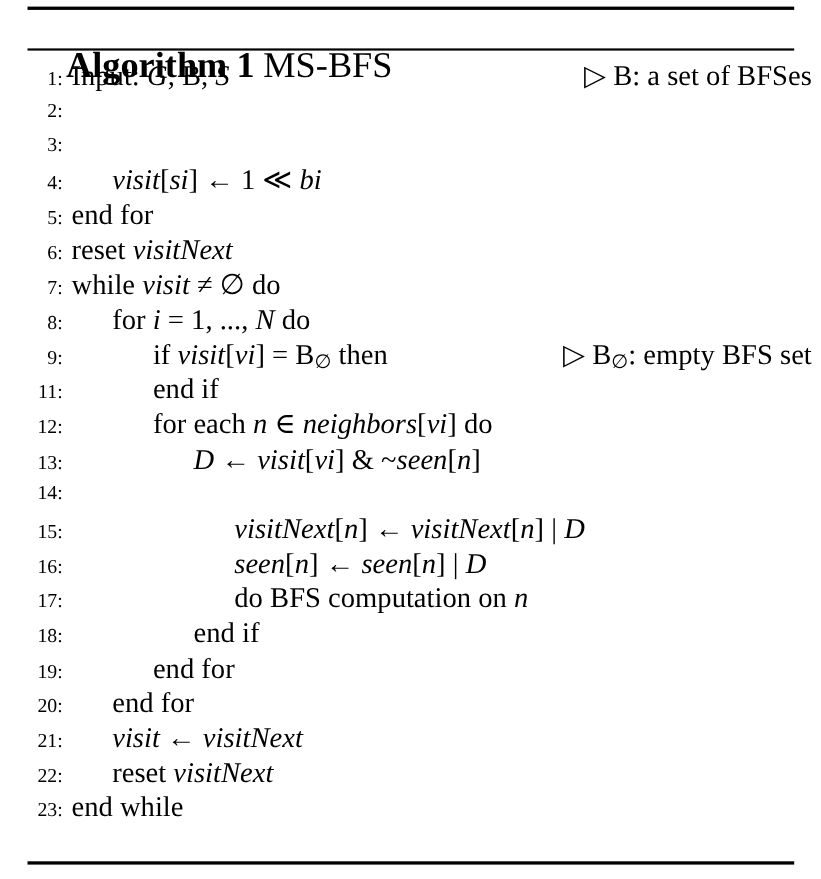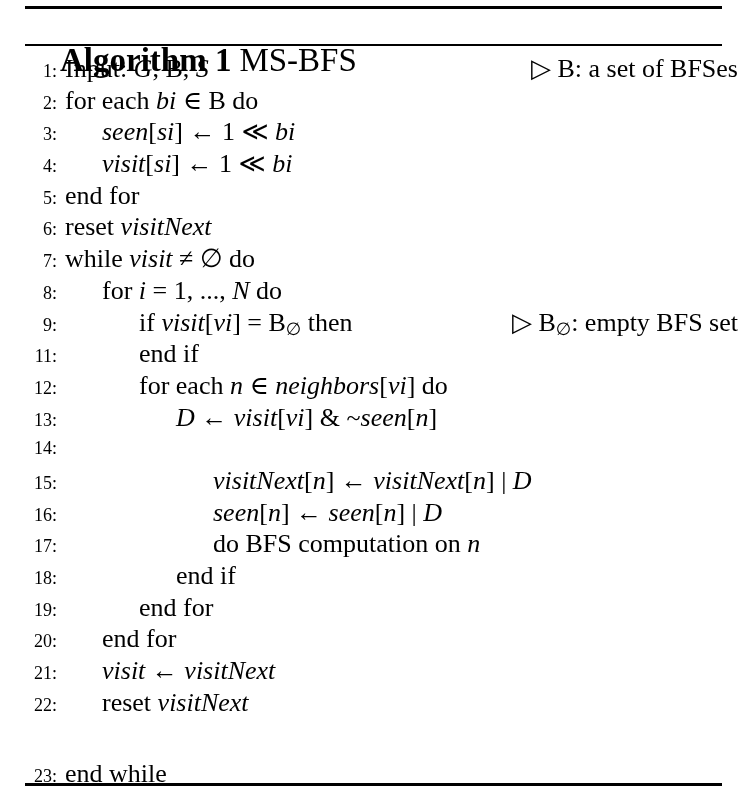--- a/index.html
+++ b/index.html
@@ -41,36 +41,36 @@
 <body>
 
 <div class="page">
   <div class="rule rule-top"></div>
   <div class="title">
     <span class="t-label">Algorithm 1</span><span>MS-BFS</span>
   </div>
   <div class="rule rule-mid"></div>
   <div class="lines" id="lines">
       <div class="line"><span class="num">1:</span><span class="content" style="padding-left: 8px;"><span class="s-k"><span>Input: </span></span><span class="s-v"><span>G</span></span><span class="s-p"><span>, </span></span><span class="s-b"><span>B</span></span><span class="s-p"><span>, </span></span><span class="s-v"><span>S</span></span></span><span class="comment"><span class="s-p"><span>▷ </span></span><span class="s-b"><span>B</span></span><span class="s-p"><span>: a set of BFSes</span></span></span></div>
-      <div class="line"><span class="num">2:</span><span class="content" style="padding-left: 8px;"><span class="s-k"><span>for</span></span><span class="s-p"><span> each </span></span><span class="s-v"><span>bi</span></span><span class="s-p"><span> ∈ </span></span><span class="s-b"><span>B</span></span><span class="s-p"><span> </span></span><span class="s-k"><span>do</span></span></span></div>
-      <div class="line"><span class="num">3:</span><span class="content" style="padding-left: 45px;"><span class="s-v"><span>seen</span></span><span class="s-p"><span>[</span></span><span class="s-v"><span>si</span></span><span class="s-p"><span>] ← 1 ≪ </span></span><span class="s-v"><span>bi</span></span></span></div>
+      <div class="line"><span class="num">2:</span></div>
+      <div class="line"><span class="num">3:</span></div>
       <div class="line"><span class="num">4:</span><span class="content" style="padding-left: 45px;"><span class="s-v"><span>visit</span></span><span class="s-p"><span>[</span></span><span class="s-v"><span>si</span></span><span class="s-p"><span>] ← 1 ≪ </span></span><span class="s-v"><span>bi</span></span></span></div>
       <div class="line"><span class="num">5:</span><span class="content" style="padding-left: 8px;"><span class="s-k"><span>end for</span></span></span></div>
       <div class="line"><span class="num">6:</span><span class="content" style="padding-left: 8px;"><span class="s-p"><span>reset </span></span><span class="s-v"><span>visitNext</span></span></span></div>
       <div class="line"><span class="num">7:</span><span class="content" style="padding-left: 8px;"><span class="s-k"><span>while </span></span><span class="s-v"><span>visit</span></span><span class="s-p"><span> ≠ ∅ </span></span><span class="s-k"><span>do</span></span></span></div>
       <div class="line"><span class="num">8:</span><span class="content" style="padding-left: 45px;"><span class="s-k"><span>for </span></span><span class="s-v"><span>i</span></span><span class="s-p"><span> = 1, ..., </span></span><span class="s-v"><span>N</span></span><span class="s-p"><span> </span></span><span class="s-k"><span>do</span></span></span></div>
       <div class="line"><span class="num">9:</span><span class="content" style="padding-left: 82px;"><span class="s-k"><span>if </span></span><span class="s-v"><span>visit</span></span><span class="s-p"><span>[</span></span><span class="s-v"><span>vi</span></span><span class="s-p"><span>] = </span></span><span class="s-b"><span>B</span><sub>∅</sub></span><span class="s-p"><span> </span></span><span class="s-k"><span>then</span></span></span><span class="comment"><span class="s-p"><span>▷ </span></span><span class="s-b"><span>B</span><sub>∅</sub></span><span class="s-p"><span>: empty BFS set</span></span></span></div>
       <div class="line"><span class="num">11:</span><span class="content" style="padding-left: 82px;"><span class="s-k"><span>end if</span></span></span></div>
       <div class="line"><span class="num">12:</span><span class="content" style="padding-left: 82px;"><span class="s-k"><span>for</span></span><span class="s-p"><span> each </span></span><span class="s-v"><span>n</span></span><span class="s-p"><span> ∈ </span></span><span class="s-v"><span>neighbors</span></span><span class="s-p"><span>[</span></span><span class="s-v"><span>vi</span></span><span class="s-p"><span>] </span></span><span class="s-k"><span>do</span></span></span></div>
       <div class="line"><span class="num">13:</span><span class="content" style="padding-left: 119px;"><span class="s-v"><span>D</span></span><span class="s-p"><span> ← </span></span><span class="s-v"><span>visit</span></span><span class="s-p"><span>[</span></span><span class="s-v"><span>vi</span></span><span class="s-p"><span>] &amp; ~</span></span><span class="s-v"><span>seen</span></span><span class="s-p"><span>[</span></span><span class="s-v"><span>n</span></span><span class="s-p"><span>]</span></span></span></div>
       <div class="line"><span class="num">14:</span></div>
       <div class="line"><span class="num">15:</span><span class="content" style="padding-left: 156px;"><span class="s-v"><span>visitNext</span></span><span class="s-p"><span>[</span></span><span class="s-v"><span>n</span></span><span class="s-p"><span>] ← </span></span><span class="s-v"><span>visitNext</span></span><span class="s-p"><span>[</span></span><span class="s-v"><span>n</span></span><span class="s-p"><span>] | </span></span><span class="s-v"><span>D</span></span></span></div>
       <div class="line"><span class="num">16:</span><span class="content" style="padding-left: 156px;"><span class="s-v"><span>seen</span></span><span class="s-p"><span>[</span></span><span class="s-v"><span>n</span></span><span class="s-p"><span>] ← </span></span><span class="s-v"><span>seen</span></span><span class="s-p"><span>[</span></span><span class="s-v"><span>n</span></span><span class="s-p"><span>] | </span></span><span class="s-v"><span>D</span></span></span></div>
       <div class="line"><span class="num">17:</span><span class="content" style="padding-left: 156px;"><span class="s-p"><span>do BFS computation on </span></span><span class="s-v"><span>n</span></span></span></div>
       <div class="line"><span class="num">18:</span><span class="content" style="padding-left: 119px;"><span class="s-k"><span>end if</span></span></span></div>
       <div class="line"><span class="num">19:</span><span class="content" style="padding-left: 82px;"><span class="s-k"><span>end for</span></span></span></div>
       <div class="line"><span class="num">20:</span><span class="content" style="padding-left: 45px;"><span class="s-k"><span>end for</span></span></span></div>
       <div class="line"><span class="num">21:</span><span class="content" style="padding-left: 45px;"><span class="s-v"><span>visit</span></span><span class="s-p"><span> ← </span></span><span class="s-v"><span>visitNext</span></span></span></div>
       <div class="line"><span class="num">22:</span><span class="content" style="padding-left: 45px;"><span class="s-p"><span>reset </span></span><span class="s-v"><span>visitNext</span></span></span></div>
-      <div class="line"><span class="num">23:</span><span class="content" style="padding-left: 8px; margin-top: 40px;"><span class="s-k"><span>end while</span></span></span></div>
+      <div class="line"><span class="num">23:</span><span class="content" style="padding-left: 8px;"><span class="s-k"><span>end while</span></span></span></div>
     </div>
   <div class="rule rule-bottom"></div>
 </div>
 
 </body></html>

